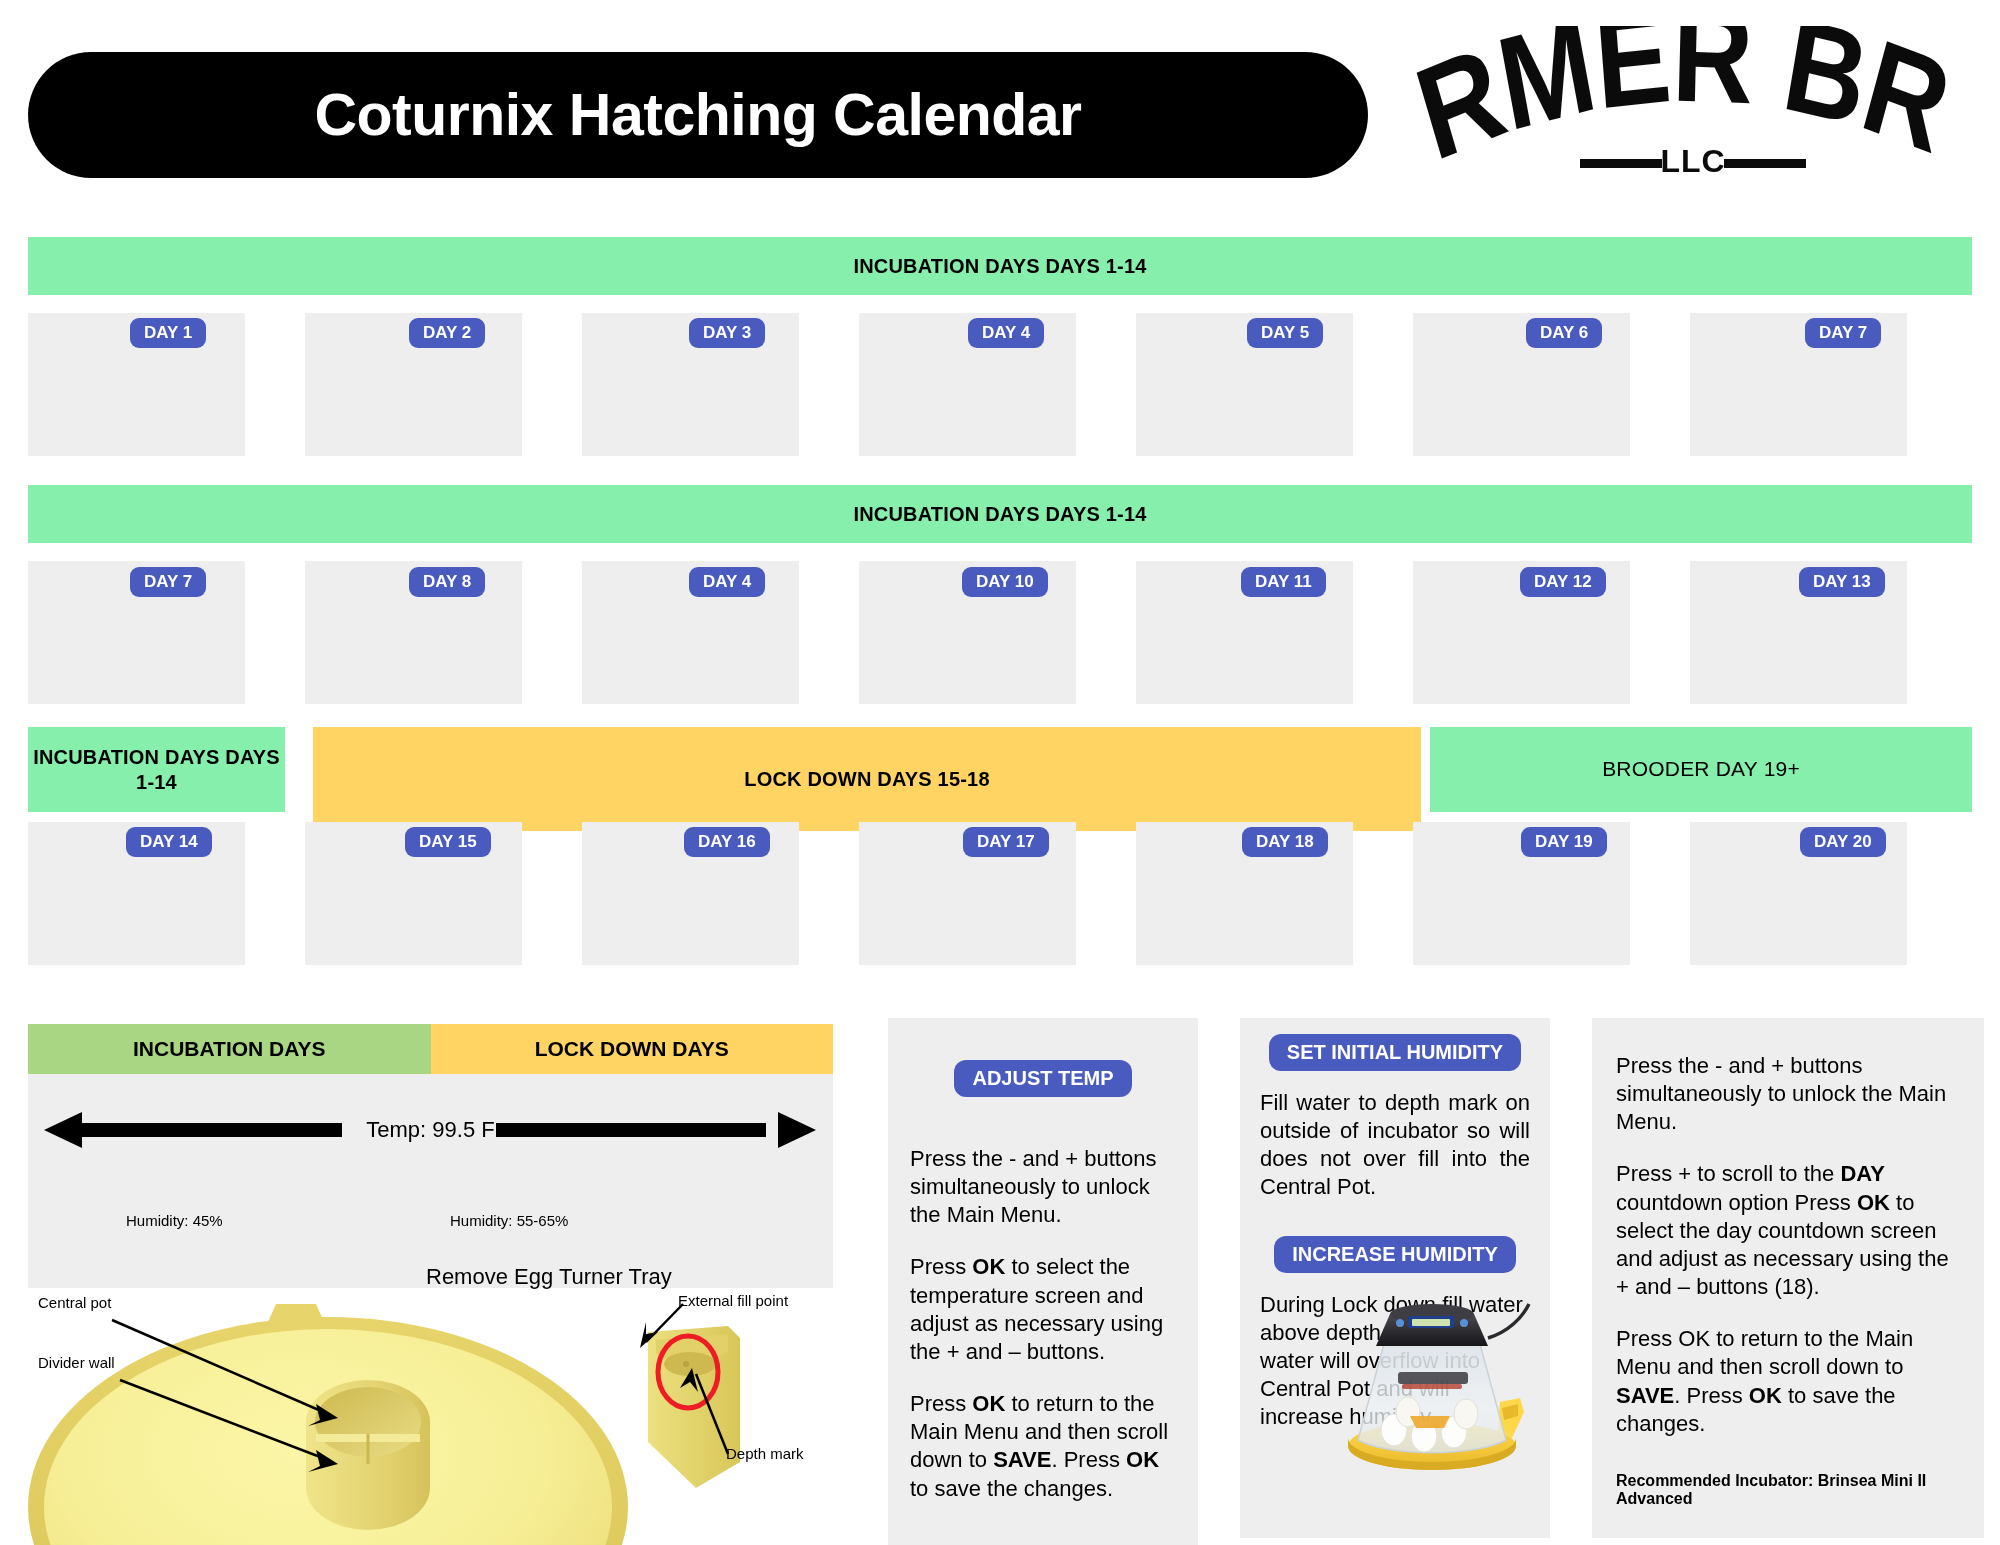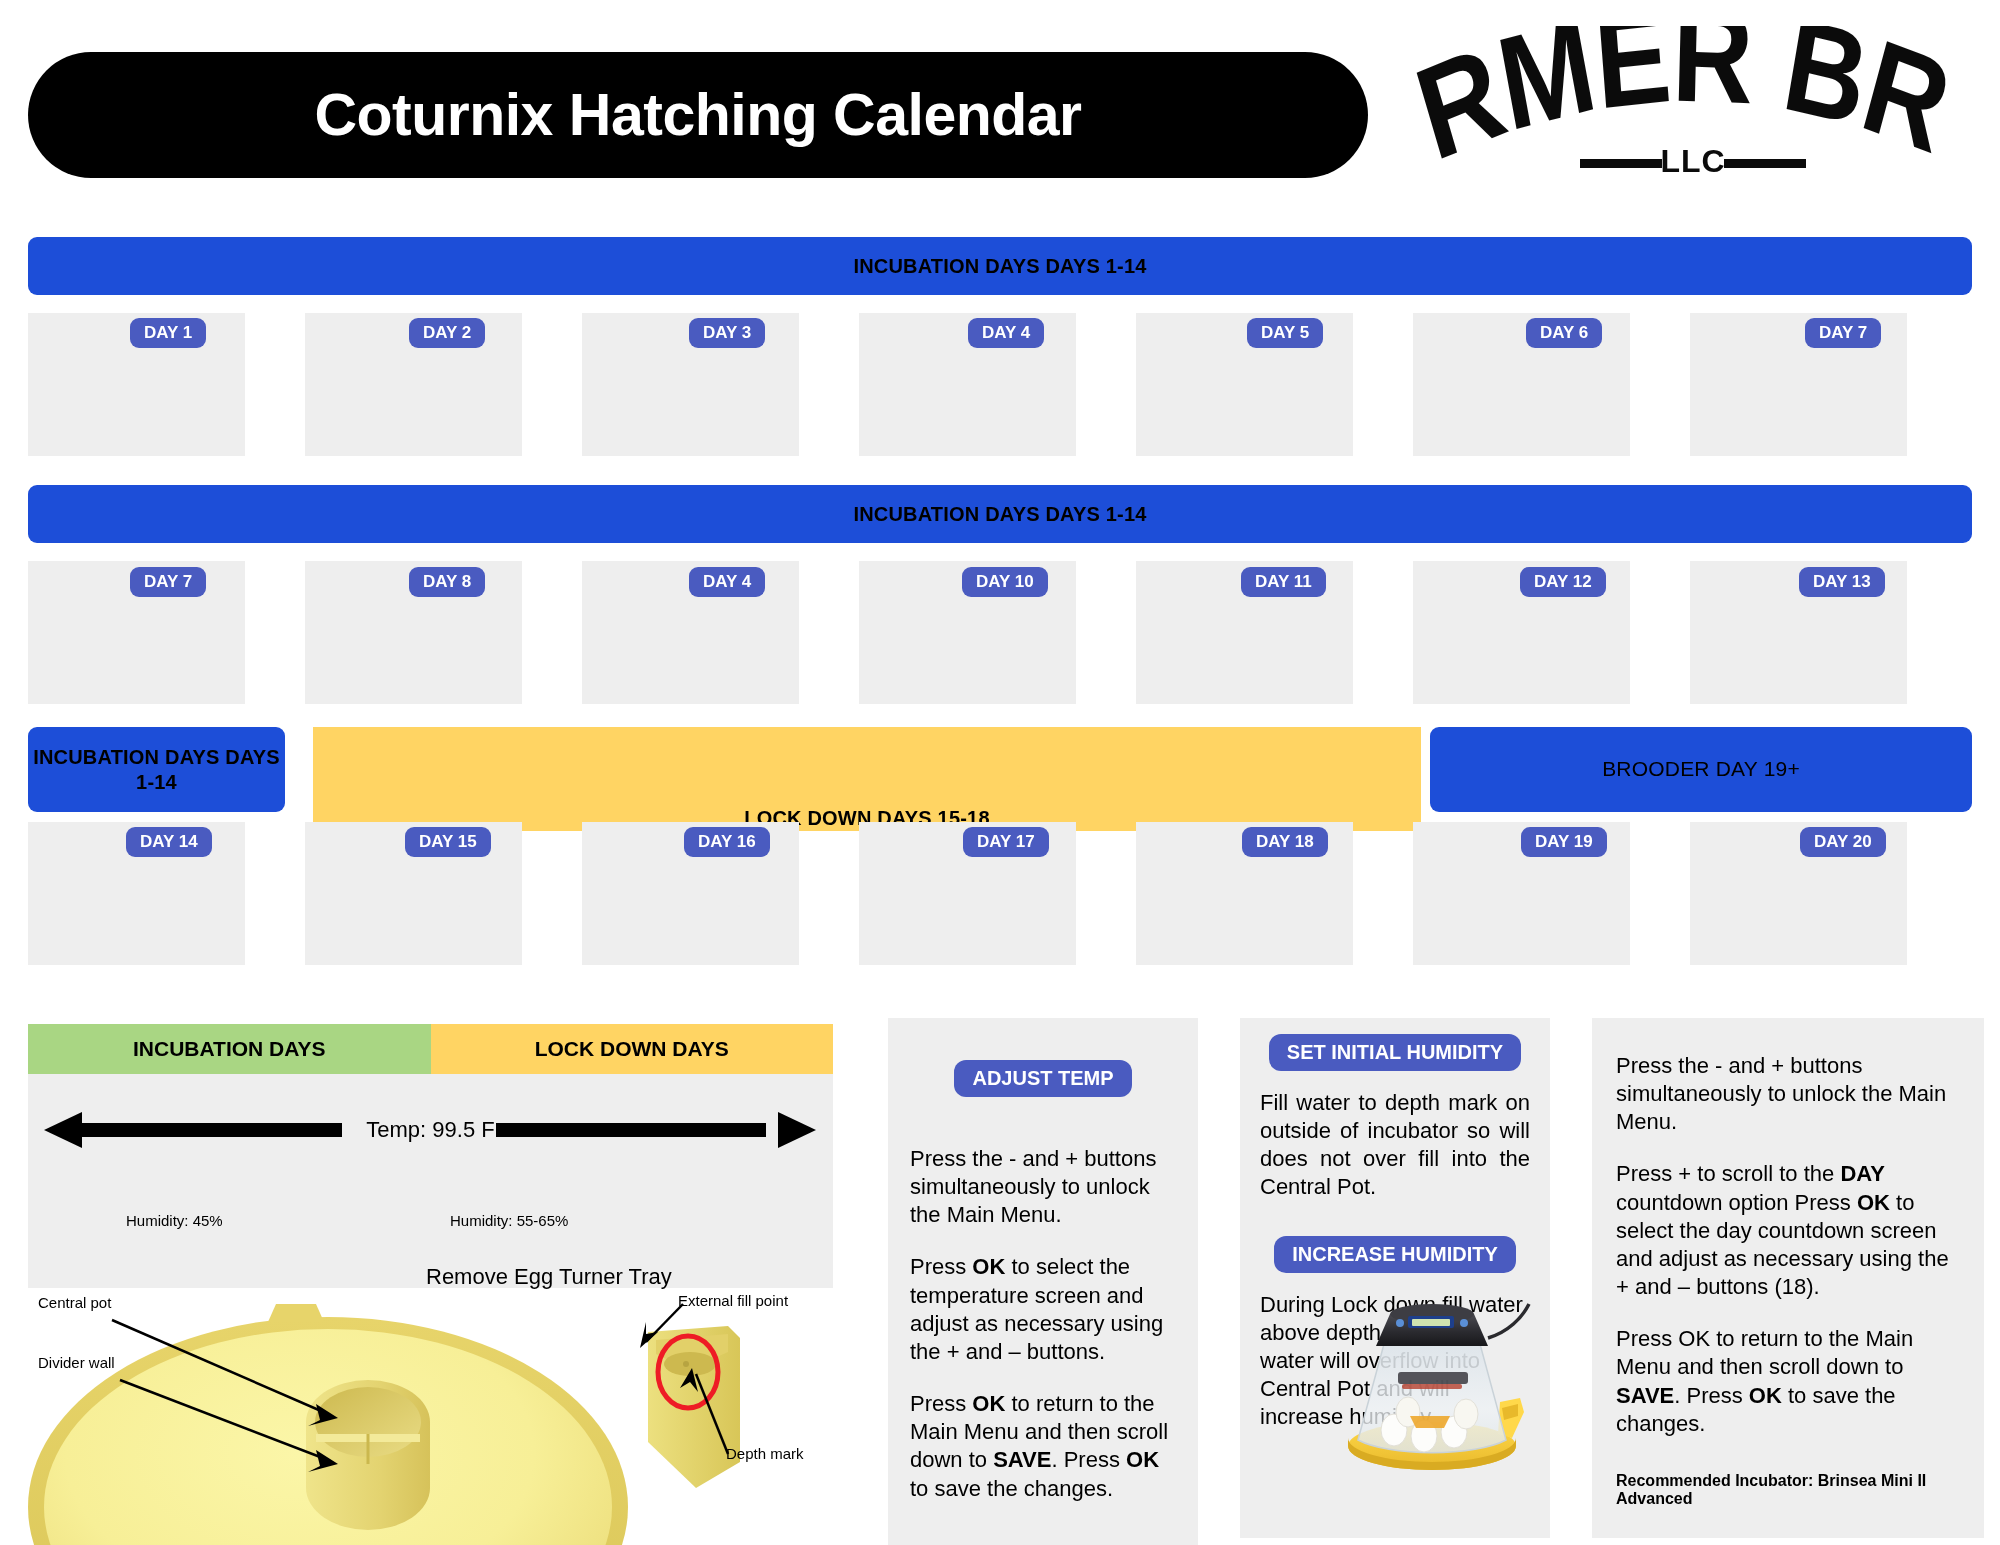--- a/index.html
+++ b/index.html
@@ -51,21 +51,21 @@
     position: absolute;
     display: flex;
     align-items: center;
     justify-content: center;
     text-align: center;
     font-size: 20px;
     font-weight: bold;
     letter-spacing: 0.2px;
     line-height: 1.25;
   }
-  .band.green  { background: #1d4ed8; border-radius: 9px; }
+  .band.green  { background: #86efac; }
   .band.yellow { background: #ffd463; }
   .band.plain  { font-weight: normal; font-size: 21px; }
 
   .daycell {
     position: absolute;
     background: #eeeeee;
   }
   .daybadge {
     position: absolute;
     background: #4a5bc0;
@@ -212,21 +212,21 @@
 <div class="daybadge" style="left:962px;  top:567px;">DAY 10</div>
 <div class="daybadge" style="left:1241px; top:567px;">DAY 11</div>
 <div class="daybadge" style="left:1520px; top:567px;">DAY 12</div>
 <div class="daybadge" style="left:1799px; top:567px;">DAY 13</div>
 
 <div class="band green" style="left:28px; top:727px; width:257px; height:85px;">
   <span>
     <span>INCUBATION DAYS DAYS 1-14</span>
   </span>
 </div>
-<div class="band yellow" style="left:313px; top:727px; width:1108px; height:104px;align-items:flex-end;">
+<div class="band yellow" style="left:313px; top:727px; width:1108px; height:104px;">
   <span>LOCK DOWN DAYS 15-18</span>
 </div>
 <div class="band green plain" style="left:1430px; top:727px; width:542px; height:85px;">
   <span>BROODER DAY 19+</span>
 </div>
 
 <div class="daycell" style="left:28px;  top:822px; width:217px; height:143px;"></div>
 <div class="daycell" style="left:305px; top:822px; width:217px; height:143px;"></div>
 <div class="daycell" style="left:582px; top:822px; width:217px; height:143px;"></div>
 <div class="daycell" style="left:859px; top:822px; width:217px; height:143px;"></div>

